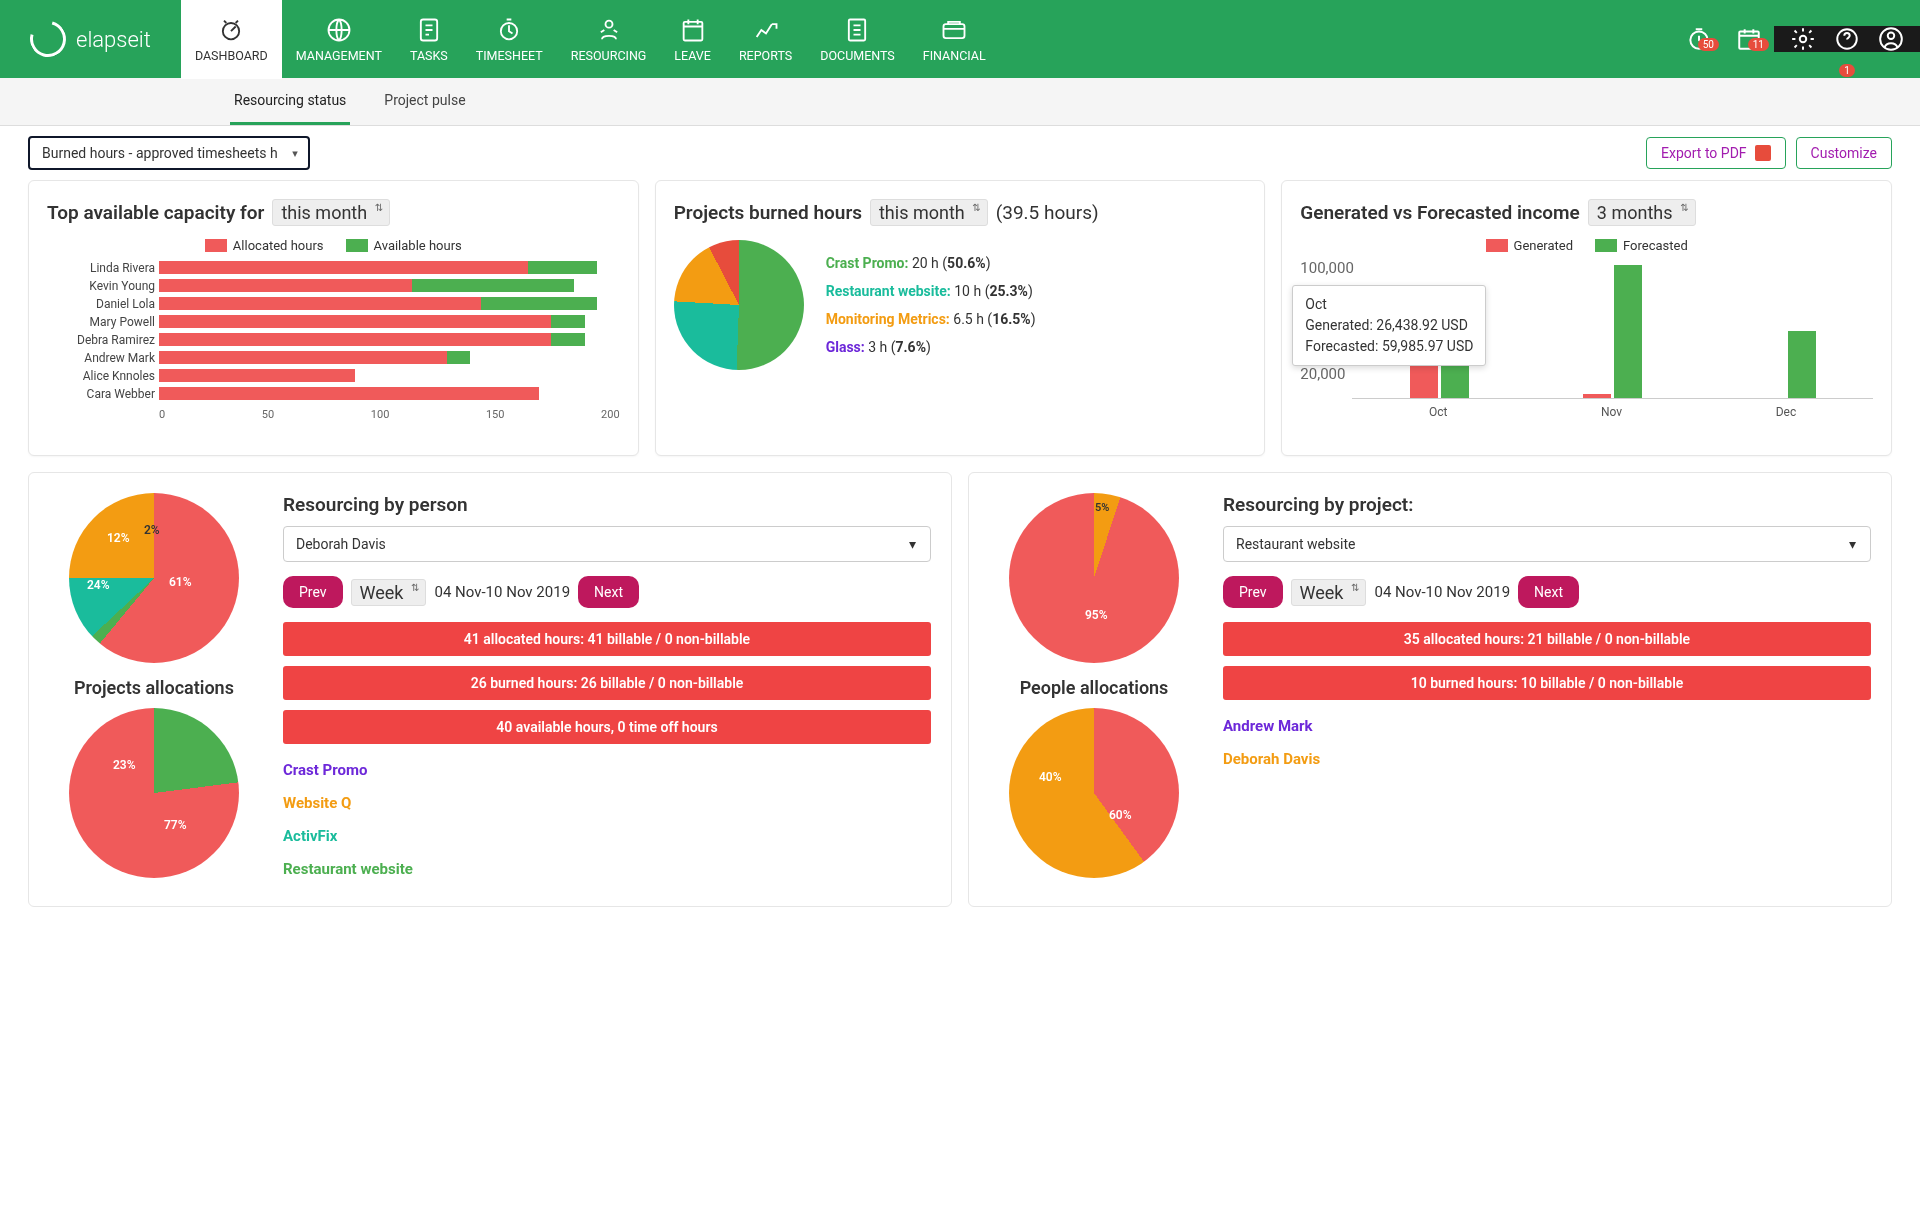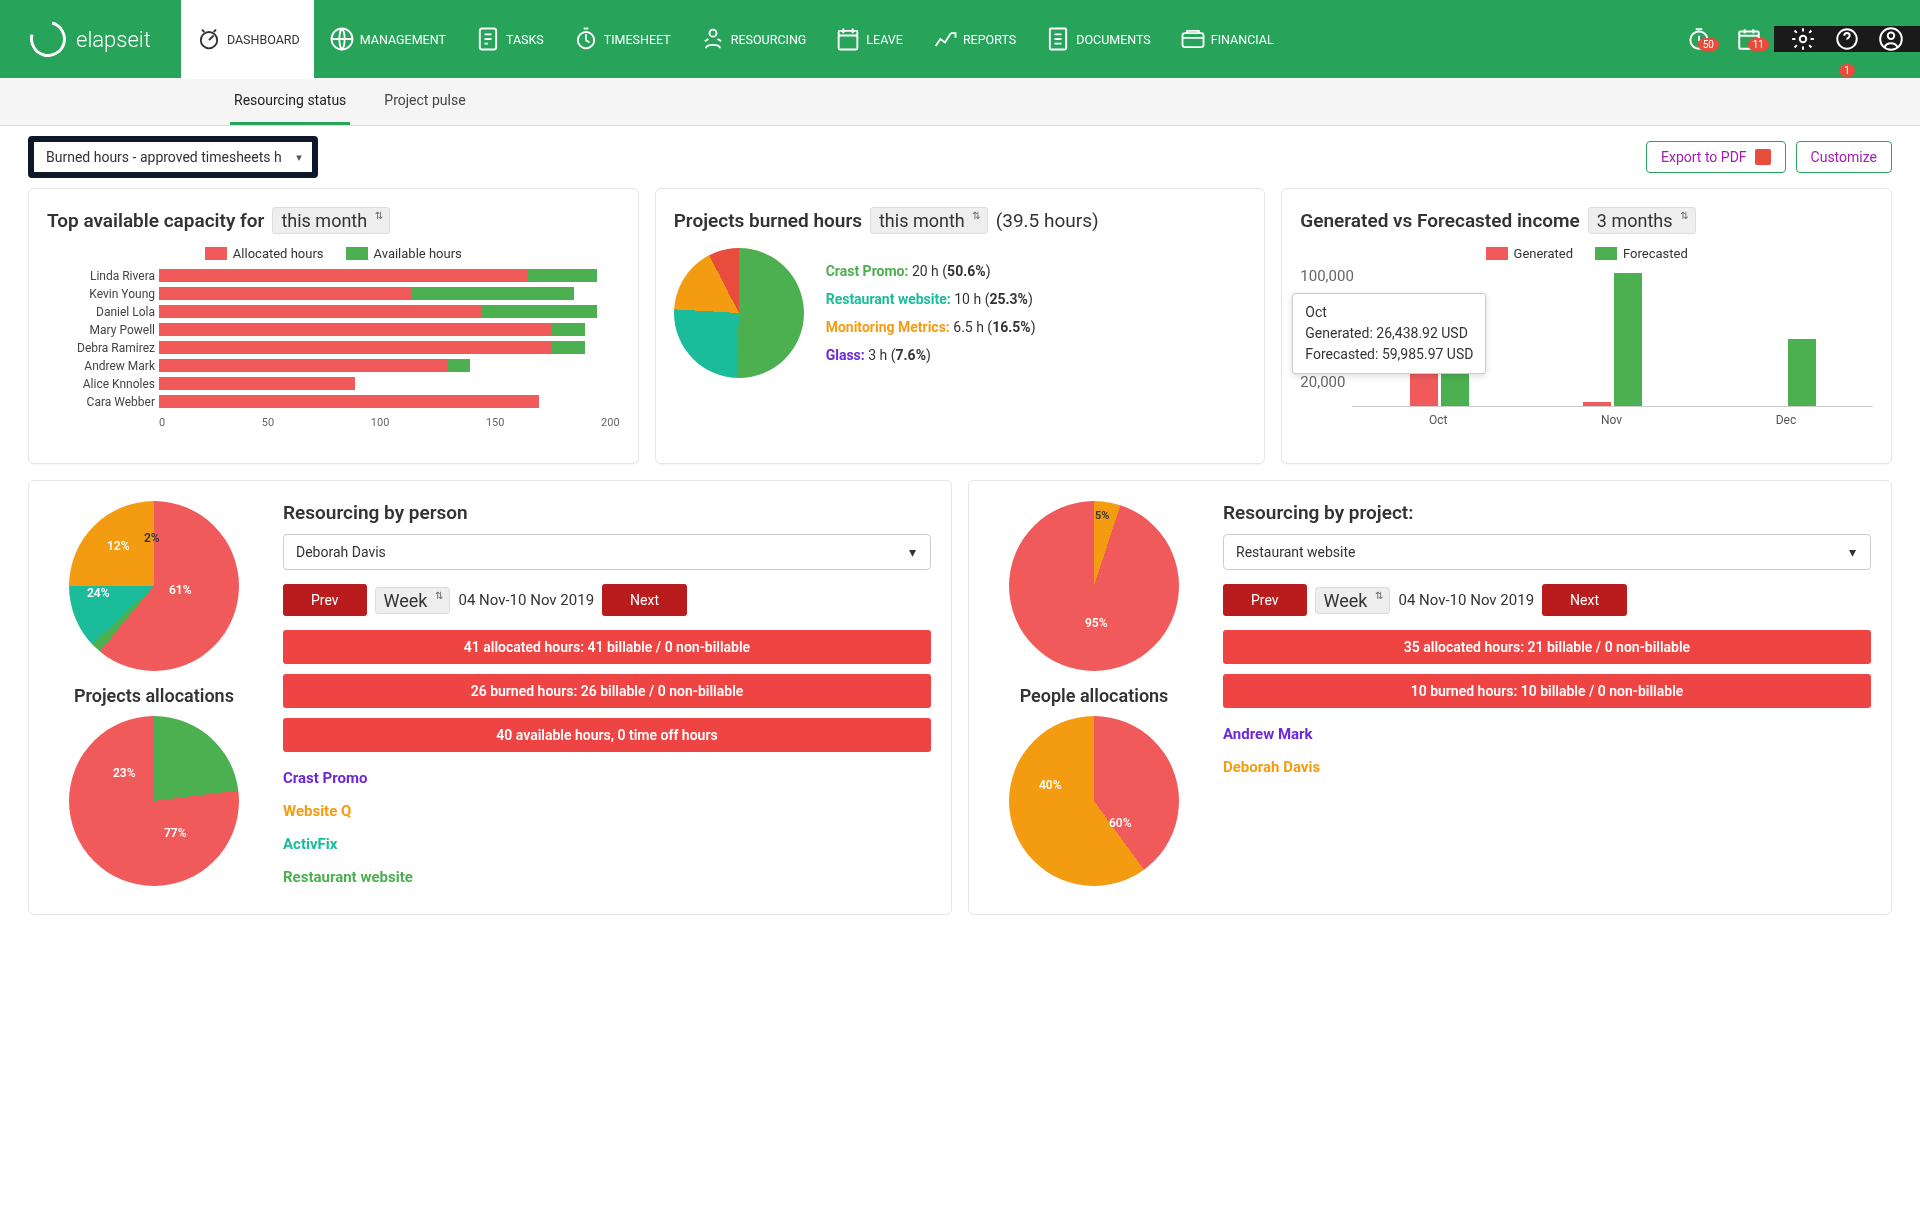--- a/index.html
+++ b/index.html
@@ -1,37 +1,37 @@
 <!DOCTYPE html>
 <html><head>
 <meta charset="utf-8">
 <style>
 *{box-sizing:border-box;margin:0;padding:0;font-family:-apple-system,BlinkMacSystemFont,"Segoe UI",Roboto,sans-serif}
 body{background:#fff;color:#333;font-size:14px}
 .topbar{display:flex;align-items:stretch;background:#27a35a;color:#fff;height:78px}
 .logo{display:flex;align-items:center;gap:10px;padding:0 30px;font-size:22px;font-weight:300}
 .logo-icon{width:36px;height:36px;border:3px solid #fff;border-radius:50%;border-top-color:transparent;transform:rotate(-30deg);position:relative}
 .nav{display:flex;flex:1}
-.nav-item{display:flex;flex-direction:row;align-items:center;justify-content:center;padding:8px 14px;gap:4px;cursor:pointer;position:relative;font-size:12.5px}
+.nav-item{display:flex;flex-direction:column;align-items:center;justify-content:center;padding:8px 14px;gap:4px;cursor:pointer;position:relative;font-size:12.5px}
 .nav-item.active{background:#fff;color:#333}
 .nav-item.active::after{content:"";position:absolute;bottom:-1px;left:0;right:0;height:3px;background:#fff}
 .nav-icon{width:28px;height:28px;display:flex;align-items:center;justify-content:center}
 .nav-icon svg{width:28px;height:28px;stroke:#fff;fill:none;stroke-width:1.6}
 .nav-item.active .nav-icon svg{stroke:#333}
 .right-tools{display:flex;align-items:center}
 .tool{position:relative;padding:0 12px;height:100%;display:flex;align-items:center;cursor:pointer}
 .tool svg{width:26px;height:26px;stroke:#fff;fill:none;stroke-width:1.8}
 .badge{position:absolute;top:38px;right:5px;background:#e74c3c;color:#fff;border-radius:9px;font-size:10px;padding:1px 5px;min-width:16px;text-align:center}
 .dark-tools{background:#1a1a1a;display:flex;align-items:center;padding:0 16px;gap:18px}
 .dark-tools .tool{padding:0}
 .subtabs{background:#f5f5f5;border-bottom:1px solid #ddd;display:flex;padding:0 230px;gap:30px}
 .subtab{padding:14px 4px;cursor:pointer;color:#444;border-bottom:3px solid transparent}
 .subtab.active{border-bottom-color:#27a35a;color:#222}
 .controls{display:flex;align-items:center;padding:10px 28px;gap:10px}
-.dropdown{border:6px solid #0f172a;border-radius:4px;padding:7px 30px 7px 12px;background:#fff;position:relative;cursor:pointer;font-size:14px}
+.dropdown{border:2px solid #0f172a;border-radius:4px;padding:7px 30px 7px 12px;background:#fff;position:relative;cursor:pointer;font-size:14px}
 .dropdown::after{content:"▾";position:absolute;right:10px;top:50%;transform:translateY(-50%);font-size:11px;color:#555}
 .btn-outline{border:1px solid #27a35a;color:#a21caf;background:#fff;border-radius:4px;padding:7px 14px;cursor:pointer;display:flex;align-items:center;gap:8px;font-size:14px}
 .spacer{flex:1}
 .grid{display:grid;grid-template-columns:repeat(3,1fr);gap:16px;padding:0 28px 16px}
 .card{background:#fff;border:1px solid #e6e6e6;border-radius:6px;padding:18px 18px 14px;box-shadow:0 1px 2px rgba(0,0,0,.04)}
 .card h2{font-size:19px;font-weight:600;color:#333;display:flex;align-items:center;gap:8px;flex-wrap:wrap}
 .mini-select{background:#eee;border:1px solid #ddd;border-radius:3px;padding:2px 22px 2px 8px;font-size:18px;position:relative;cursor:pointer;font-weight:400}
 .mini-select::after{content:"⇅";position:absolute;right:6px;font-size:10px;color:#666}
 .legend{display:flex;gap:22px;justify-content:center;margin:12px 0 6px;font-size:13px}
 .lg{display:flex;align-items:center;gap:6px}
@@ -60,21 +60,21 @@
 .panel{background:#fff;border:1px solid #e6e6e6;border-radius:6px;padding:20px;display:flex;gap:24px}
 .panel-left{width:210px;text-align:center}
 .panel-right{flex:1}
 .big-pie{width:170px;height:170px;border-radius:50%;margin:0 auto;position:relative}
 .slice-lbl{position:absolute;color:#fff;font-size:12px;font-weight:600}
 .panel-left h3{font-size:18px;margin:14px 0 10px;font-weight:600}
 .panel-right h3{font-size:19px;margin-bottom:10px;font-weight:600}
 .wide-select{width:100%;border:1px solid #ccc;border-radius:4px;padding:9px 12px;position:relative;cursor:pointer;margin-bottom:14px}
 .wide-select::after{content:"▾";position:absolute;right:14px}
 .nav-row{display:flex;align-items:center;gap:8px;margin-bottom:14px}
-.btn-grey{background:#b91c1c;border:none;color:#fff;padding:8px 28px;border-radius:3px;cursor:pointer;font-size:14px}
+.btn-grey{background:#be185d;border:none;color:#fff;padding:8px 16px;border-radius:10px;cursor:pointer;font-size:14px}
 .date-txt{font-size:15px}
 .stat-bar{background:#ef4444;color:#fff;text-align:center;padding:9px;border-radius:3px;margin-bottom:10px;font-size:14px;font-weight:600}
 .proj-list{line-height:2.2;font-size:15px;font-weight:700}
 .pdf-icon{width:16px;height:16px;background:#e74c3c;border-radius:2px;display:inline-block}
 </style>
 </head>
 <body>
 
 <div class="topbar">
   <div class="logo">

